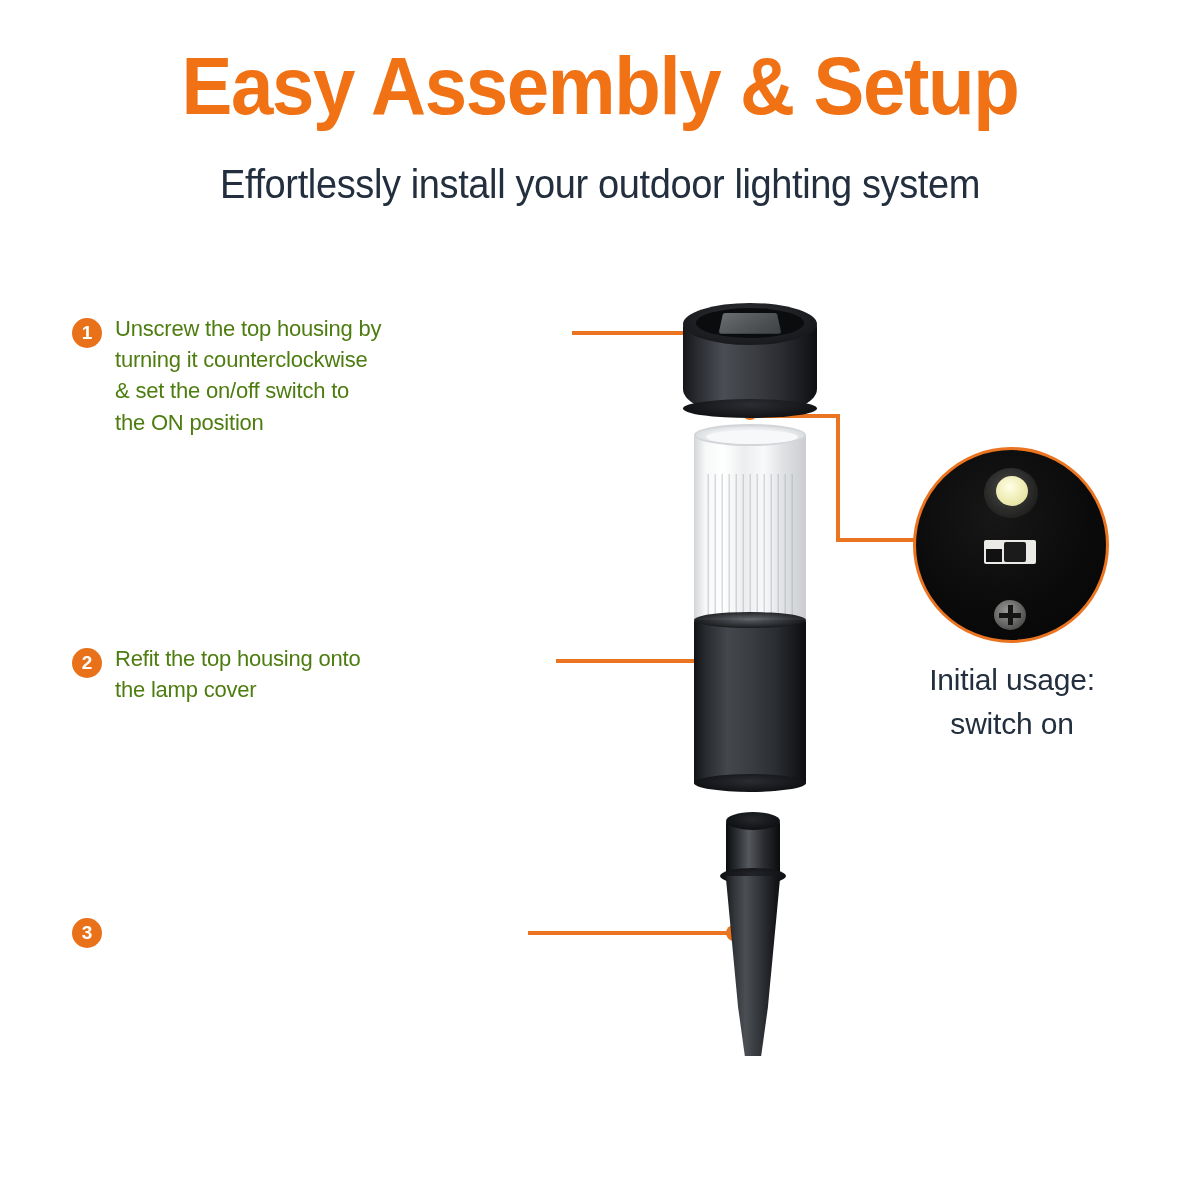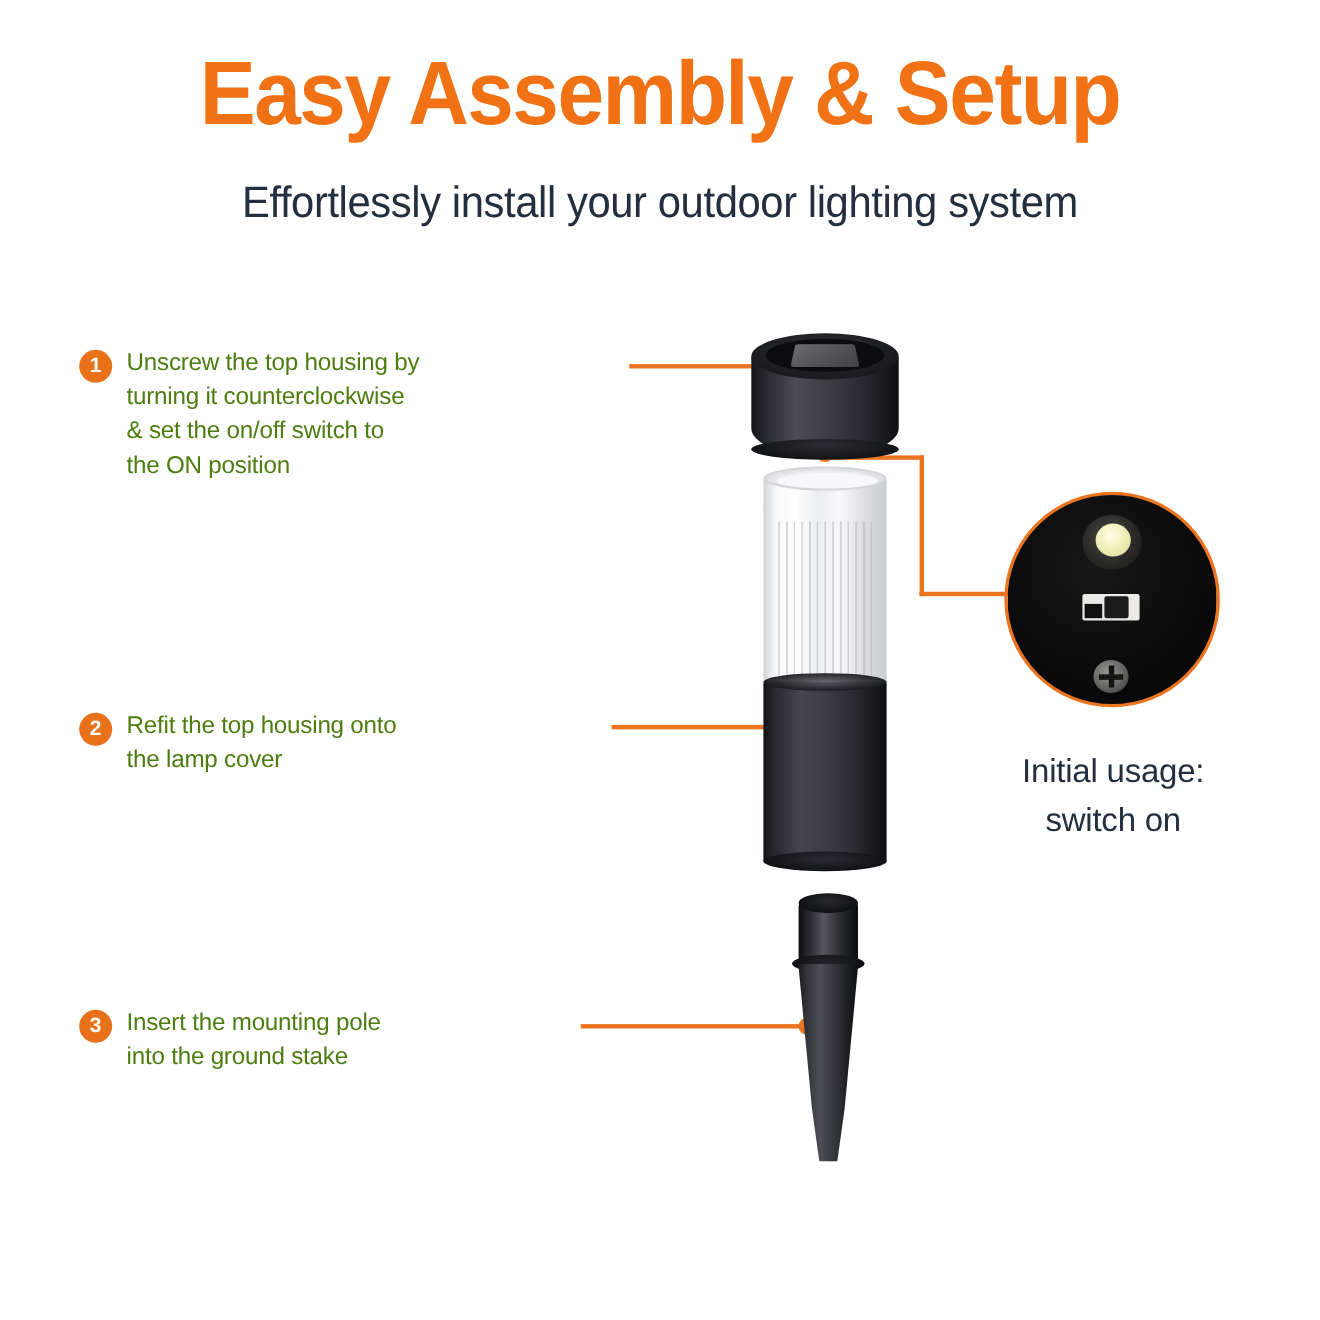--- a/index.html
+++ b/index.html
@@ -349,21 +349,21 @@
     position: absolute;
     background: #151514;
   }
   .screw-cross-a { left: 92px; top: 155px; width: 5px; height: 20px; }
   .screw-cross-b { left: 83px; top: 163px; width: 22px; height: 5px; }
 
   
   .detail-caption {
     position: absolute;
     left: 880px;
-    top: 680px;
+    top: 658px;
     width: 264px;
     text-align: center;
     color: #232F3E;
     font-size: 30px;
     line-height: 1.45;
     letter-spacing: -0.2px;
     white-space: pre-line;
   }
 </style>
 </head>
@@ -387,22 +387,20 @@
   <div class="step" style="left:72px; top:643px; width:500px;">
     <div class="step-badge">2</div>
     <div class="step-text">Refit the top housing onto
 the lamp cover</div>
   </div>
   <div class="lead-line" style="left:556px; top:659px; width:146px;"></div>
   <div class="lead-dot" style="left:694px; top:653px;"></div>
 
   <div class="step" style="left:72px; top:913px; width:500px;">
     <div class="step-badge">3</div>
-    <div class="step-text">Insert the mounting pole
-into the ground stake</div>
   </div>
   <div class="lead-line" style="left:528px; top:931px; width:206px;"></div>
   <div class="lead-dot" style="left:726px; top:925px;"></div>
 
   <div class="lead-dot" style="left:742px; top:404px;"></div>
   <div class="lead-line" style="left:748px; top:414px; width:92px;"></div>
   <div class="vline" style="left:836px; top:414px; height:128px;"></div>
   <div class="lead-line" style="left:836px; top:538px; width:90px;"></div>
 
   <div class="cap">

